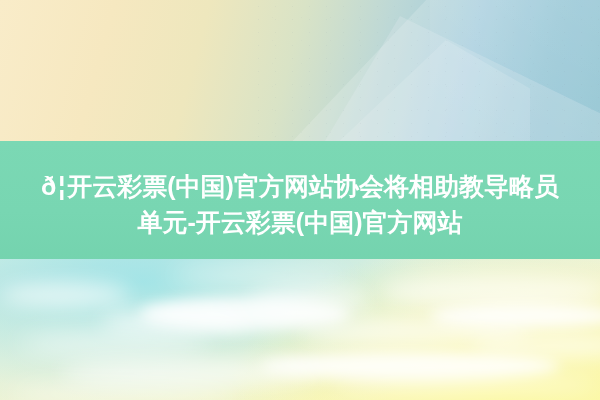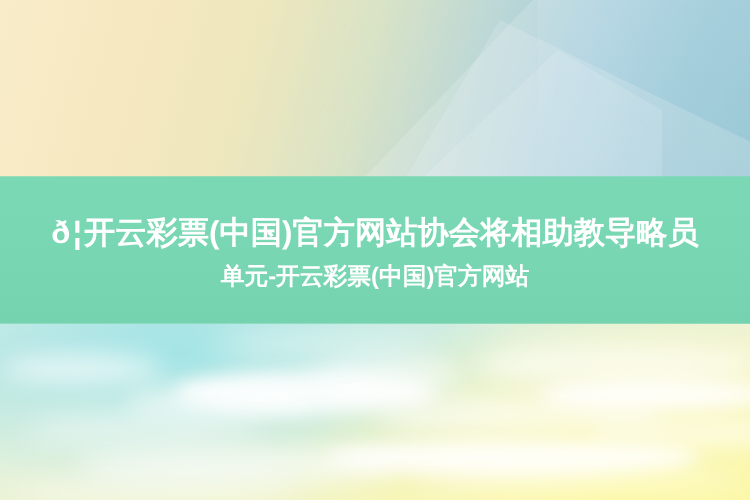--- a/index.html
+++ b/index.html
@@ -98,21 +98,21 @@
   .banner-line {
     color: #ffffff;
     font-weight: bold;
     font-size: 25px;
     line-height: 36px;
     letter-spacing: 0px;
     white-space: nowrap;
     text-align: center;
   }
   .banner-line-1 { font-size: 25px; }
-  .banner-line-2 { font-size: 19px; }
+  .banner-line-2 { font-size: 25px; }
 
   .mojibake {
     letter-spacing: 1px;
   }
 
   
   .sky {
     position: absolute;
     left: 0;
     top: 259px;

